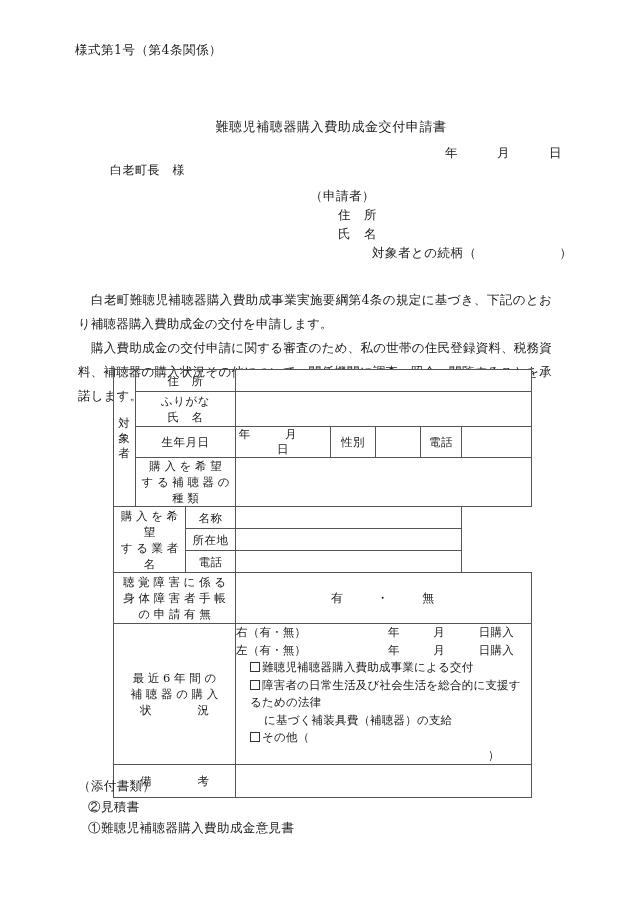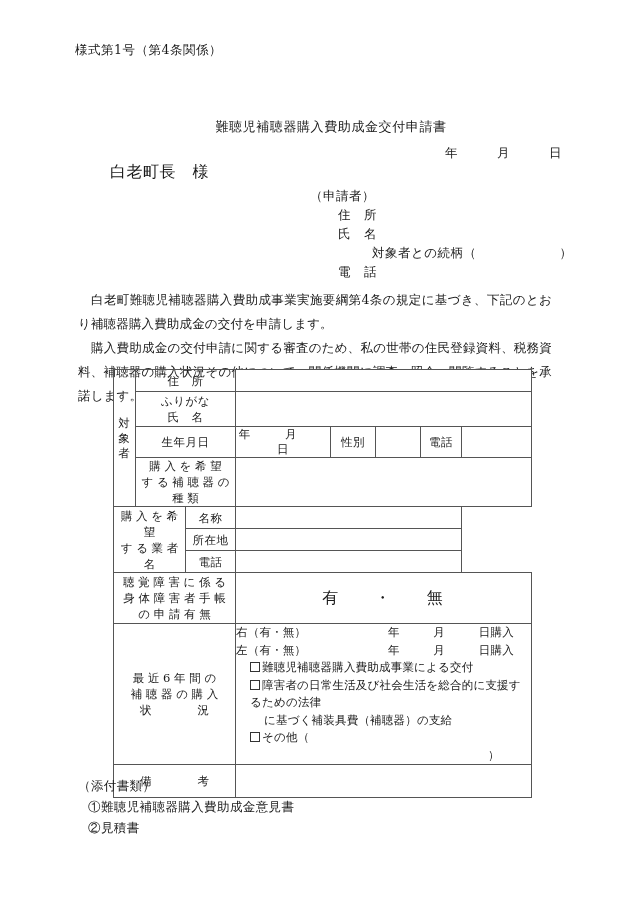--- a/index.html
+++ b/index.html
@@ -46,21 +46,21 @@
     top: 145px;
     font-size: 12.5px;
     letter-spacing: 0.5px;
   }
   .date-line span { display: inline-block; }
   .gap-md { width: 30px; }
   .addressee {
     position: absolute;
     left: 110px;
     top: 162px;
-    font-size: 16px;
+    font-size: 12px;
     letter-spacing: 0.5px;
   }
   .applicant-block {
     position: absolute;
     left: 310px;
     top: 186px;
     font-size: 12.5px;
     line-height: 19px;
     letter-spacing: 0.5px;
   }
@@ -126,21 +126,21 @@
   }
   .date-inline i {
     font-style: normal;
     display: inline-block;
   }
   .g1 { width: 26px; }
   .g2 { width: 26px; }
   .aru-nashi {
     text-align: center;
     letter-spacing: 2px;
-    font-size: 16px;
+    font-size: 12px;
   }
   .aru-nashi .dotsp { display: inline-block; width: 20px; }
   .hist-cell {
     padding: 4px 5px 5px 6px;
     line-height: 17.5px;
     font-size: 11.5px;
     letter-spacing: 0.2px;
   }
   .hist-line { white-space: nowrap; }
   .hist-line .lead { display: inline-block; }
@@ -192,21 +192,20 @@
 
   <div class="applicant-block">
     <div class="ap-row">（申請者）</div>
     <div class="ap-row ap-indent-1">住　所</div>
     <div class="ap-row ap-indent-1">氏　名</div>
     <div class="ap-row ap-indent-2">
       <span>対象者との続柄（</span>
       <span class="rel-gap"></span>
       <span>）</span>
     </div>
-    <div class="ap-row ap-indent-1">電　話</div>
   </div>
 
   <div class="para-wrap">
     <p class="para">白老町難聴児補聴器購入費助成事業実施要綱第4条の規定に基づき、下記のとおり補聴器購入費助成金の交付を申請します。</p>
     <p class="para">購入費助成金の交付申請に関する審査のため、私の世帯の住民登録資料、税務資料、補聴器の購入状況その他について、関係機関に調査・照会・閲覧することを承諾します。</p>
   </div>
 
   <table class="form-table">
     <colgroup>
       <col style="width:22px">
@@ -335,17 +334,17 @@
 
     <tr>
       <td class="lbl-spread" colspan="3" style="height:32px">備　　　　考</td>
       <td class="cell-blank" colspan="5"></td>
     </tr>
   </tbody>
     </table>
 
   <div class="attach">
     <div>（添付書類）</div>
+    <div class="ind">②見積書</div>
     <div class="ind">①難聴児補聴器購入費助成金意見書</div>
-    <div class="ind">②見積書</div>
   </div>
 
 </div>
 
 </body></html>

